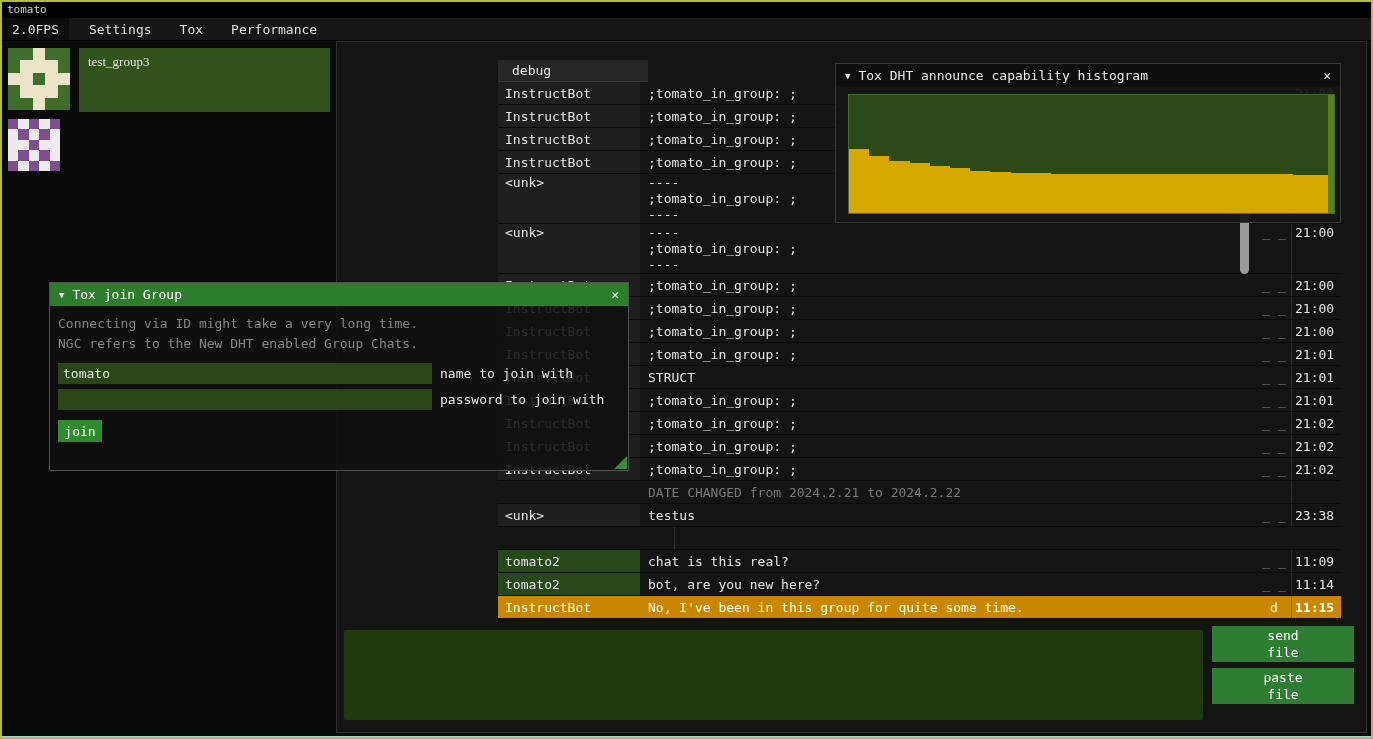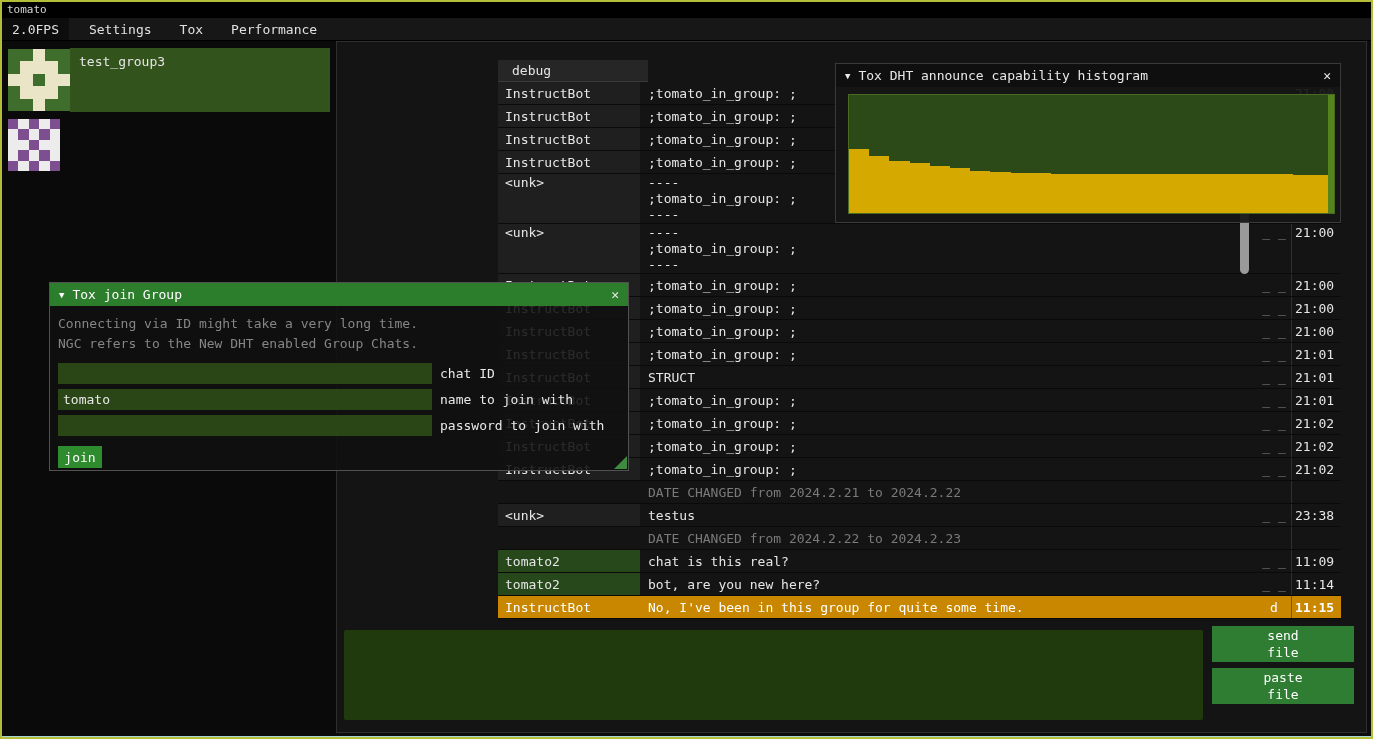--- a/index.html
+++ b/index.html
@@ -11,21 +11,21 @@
     font-size:13px;color:#e6e6e6;
   }
   .abs{position:absolute;}
   .titlebar{left:0;top:0;width:1369px;height:16px;background:#000;font-size:11px;line-height:16px;padding-left:5px;color:#d6d6d6;}
   .menubar{left:0;top:16px;width:1369px;height:23px;background:#171717;display:flex;align-items:stretch;border-bottom:1px solid #000;}
   .menu-fps{padding:0 10px;display:flex;align-items:center;background:#0d0d0d;color:#e0e0e0;margin-right:6px;}
   .menu-items{display:flex;justify-content:center;}
   .menu-item{padding:0 14px;display:flex;align-items:center;color:#e0e0e0;cursor:default;}
   .sidebar{left:0;top:39px;width:334px;height:695px;background:#0a0a0a;}
   .group-list{padding:7px 6px;}
-  .group-row{display:flex;margin-bottom:7px;align-items:center;}
+  .group-row{display:flex;gap:9px;margin-bottom:7px;align-items:flex-start;font-family:Liberation Serif, serif;}
   .avatar{width:62px;height:62px;display:grid;grid-template-columns:repeat(5,1fr);grid-template-rows:repeat(5,1fr);flex:0 0 auto;}
   .group-row:nth-child(2) .avatar{width:52px;height:52px;}
   .group-label-box{flex:1;min-height:62px;padding:6px 9px;}
   .group-row.selected .group-label-box{background:#33531c;min-height:64px;}
   .group-row:nth-child(2) .group-label-box{min-height:52px;}
   .main-panel{left:334px;top:39px;width:1031px;height:692px;background:#141414;border:1px solid #2f2f2f;}
   .subs-panel{left:342px;top:58px;width:146px;height:562px;border:1px solid #4f4f4f;background:#121212;}
   .subs-header{padding:5px 8px 5px;}
   .member-item{padding:0 8px;line-height:20px;cursor:default;}
   .chat-tab{left:496px;top:58px;width:150px;height:22px;background:#262626;line-height:22px;padding-left:14px;border-bottom:1px solid #3a3a3a;}
@@ -259,21 +259,20 @@
         <div class="cell-time"></div>
       </div>
       <div class="chat-row" style="height: 23px;">
         <div class="cell-name">&lt;unk&gt;</div>
         <div class="cell-msg">testus</div>
         <div class="cell-status">_ _</div>
         <div class="cell-time">23:38</div>
       </div>
       <div class="chat-row date-row" style="height: 23px;">
         <div class="cell-name"></div>
-        <div class="cell-msg">DATE CHANGED from 2024.2.22 to 2024.2.23</div>
         <div class="cell-status"></div>
         <div class="cell-time"></div>
       </div>
       <div class="chat-row style-green" style="height: 23px;">
         <div class="cell-name">tomato2</div>
         <div class="cell-msg">chat is this real?</div>
         <div class="cell-status">_ _</div>
         <div class="cell-time">11:09</div>
       </div>
       <div class="chat-row style-green" style="height: 23px;">
@@ -338,24 +337,20 @@
     <div class="win-title green">
       <span class="collapse">▼</span>
       <span class="wtitle">Tox join Group</span>
       <span class="closex">✕</span>
     </div>
     <div class="join-body">
       <div class="desc">Connecting via ID might take a very long time.</div>
       <div class="desc">NGC refers to the New DHT enabled Group Chats.</div>
       <div class="join-fields">
           <div class="field-row">
-            <div class="text-input"></div>
-            <div class="field-label">chat ID</div>
-          </div>
-          <div class="field-row">
             <div class="text-input">tomato</div>
             <div class="field-label">name to join with</div>
           </div>
           <div class="field-row">
             <div class="text-input"></div>
             <div class="field-label">password to join with</div>
           </div>
         </div>
       <button class="join-btn">join</button>
       <div class="resize-grip"></div>

